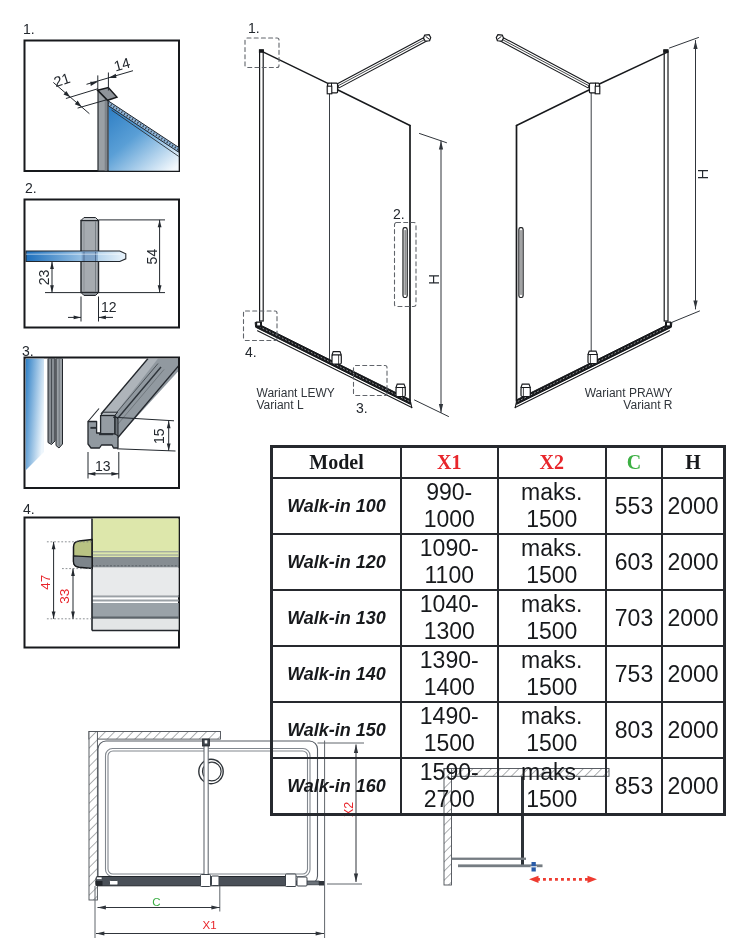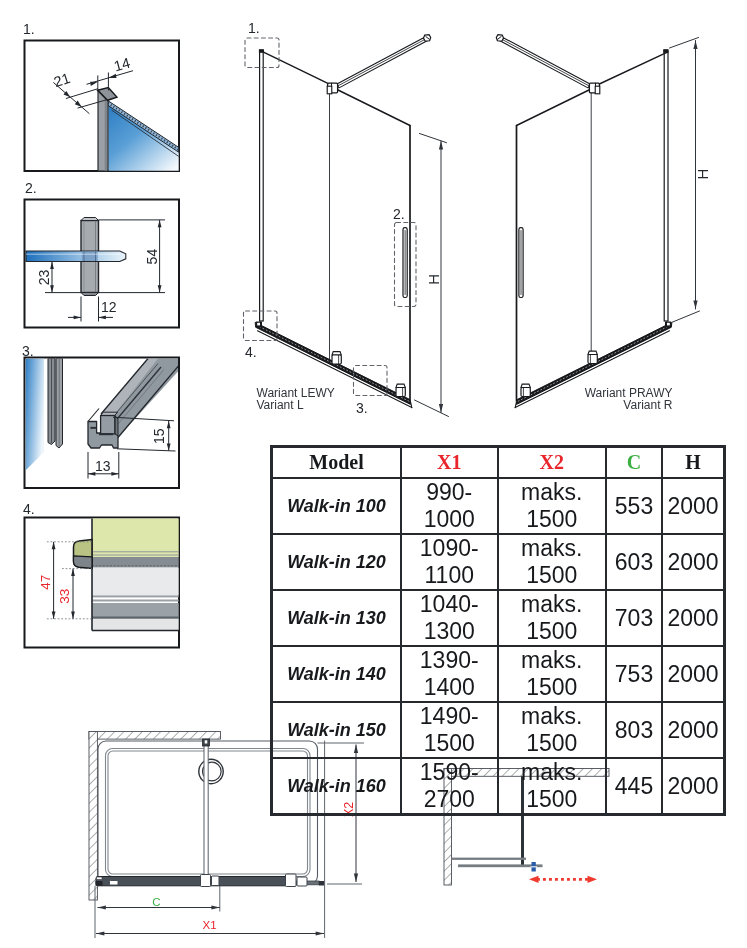--- a/index.html
+++ b/index.html
@@ -512,18 +512,18 @@
           <td class="mod">Walk-in 150</td>
           <td class="val">1490-1500</td>
           <td class="val">maks. 1500</td>
           <td class="val">803</td>
           <td class="val">2000</td>
         </tr>
   <tr style="height:33px">
           <td class="mod">Walk-in 160</td>
           <td class="val">1590-2700</td>
           <td class="val">maks. 1500</td>
-          <td class="val">445</td>
+          <td class="val">853</td>
           <td class="val">2000</td>
         </tr>
 </tbody>
     </table>
 </div>
 
 </body></html>

